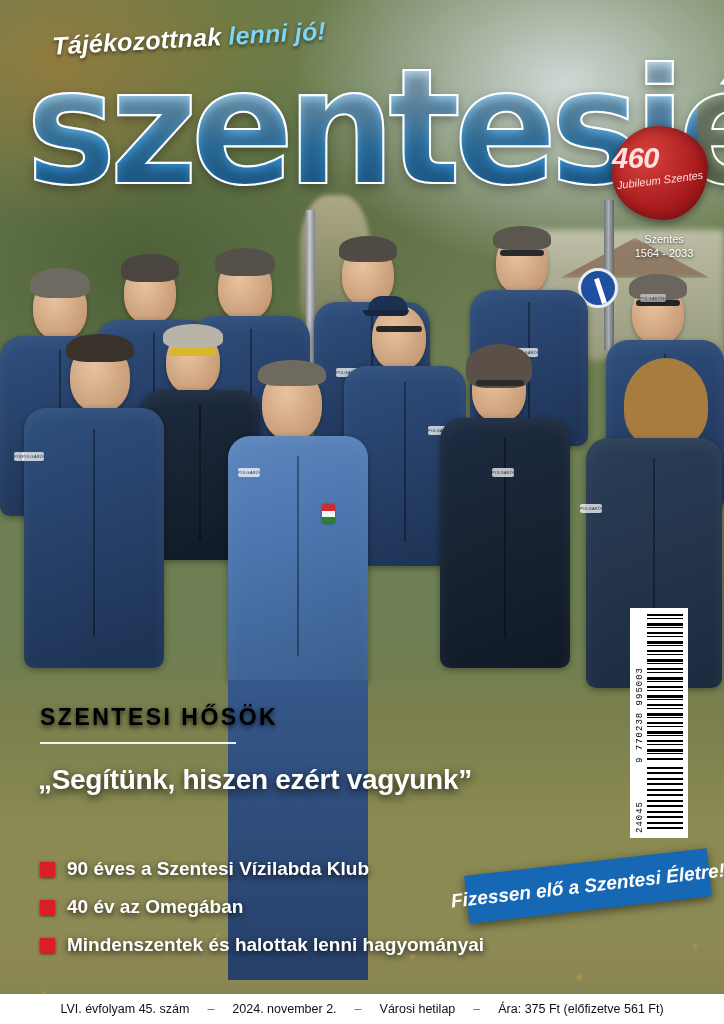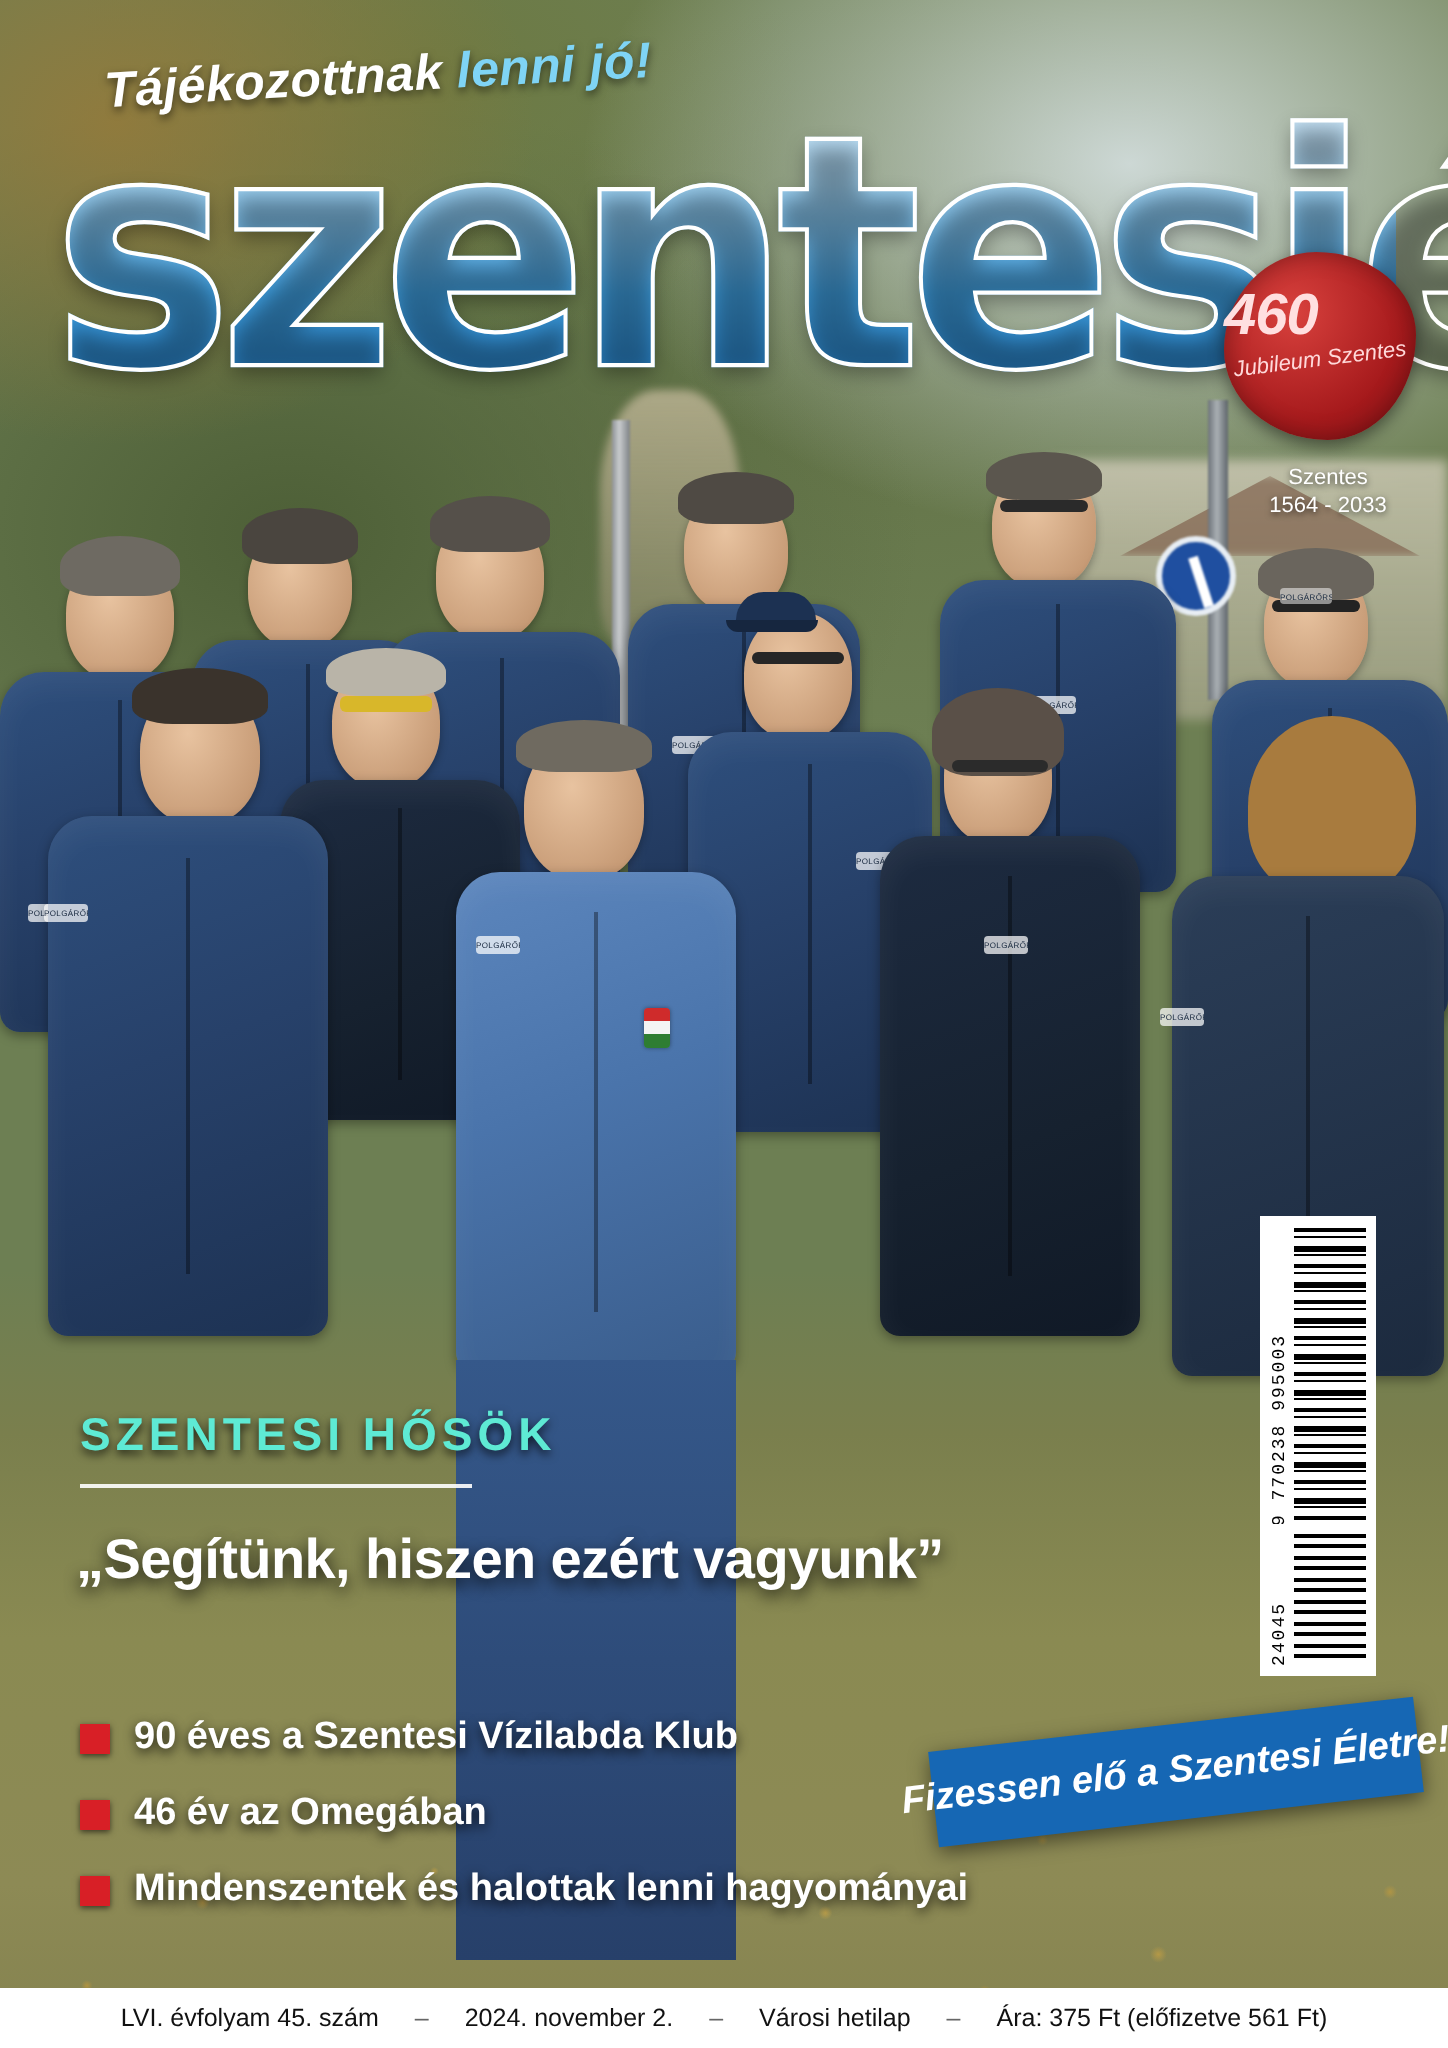--- a/index.html
+++ b/index.html
@@ -200,21 +200,21 @@
   }
   .seal-caption {
     position: absolute; left: 622px; top: 232px; width: 84px;
     text-align: center; color: #fff; font-size: 11px; line-height: 14px;
     text-shadow: 0 1px 3px rgba(0,0,0,.7);
   }
 
   
   .rubric {
     position: absolute; left: 40px; top: 704px;
-    color: #5eead4; font-size: 23px; font-weight: 700; letter-spacing: 2.5px;
+    color: #000000; font-size: 23px; font-weight: 700; letter-spacing: 2.5px;
     text-shadow: 0 2px 5px rgba(0,0,0,.75);
   }
   .rubric-rule {
     position: absolute; left: 40px; top: 742px; width: 196px; height: 2px;
     background: rgba(255,255,255,.9);
   }
   .headline {
     position: absolute; left: 38px; top: 764px; width: 630px;
     color: #ffffff; font-size: 28px; font-weight: 700; letter-spacing: -.3px;
     text-shadow: 0 3px 8px rgba(0,0,0,.8);
@@ -428,21 +428,21 @@
   <div class="rubric-rule"></div>
   <div class="headline">„Segítünk, hiszen ezért vagyunk”</div>
 
   <ul class="bullets">
     <li>
       <span class="sq"></span>
       <span>90 éves a Szentesi Vízilabda Klub</span>
     </li>
     <li>
       <span class="sq"></span>
-      <span>46 év az Omegában</span>
+      <span>40 év az Omegában</span>
     </li>
     <li>
       <span class="sq"></span>
       <span>Mindenszentek és halottak lenni hagyományai</span>
     </li>
   </ul>
 
   <div class="flash">
     <span>Fizessen elő a Szentesi Életre!</span>
   </div>

